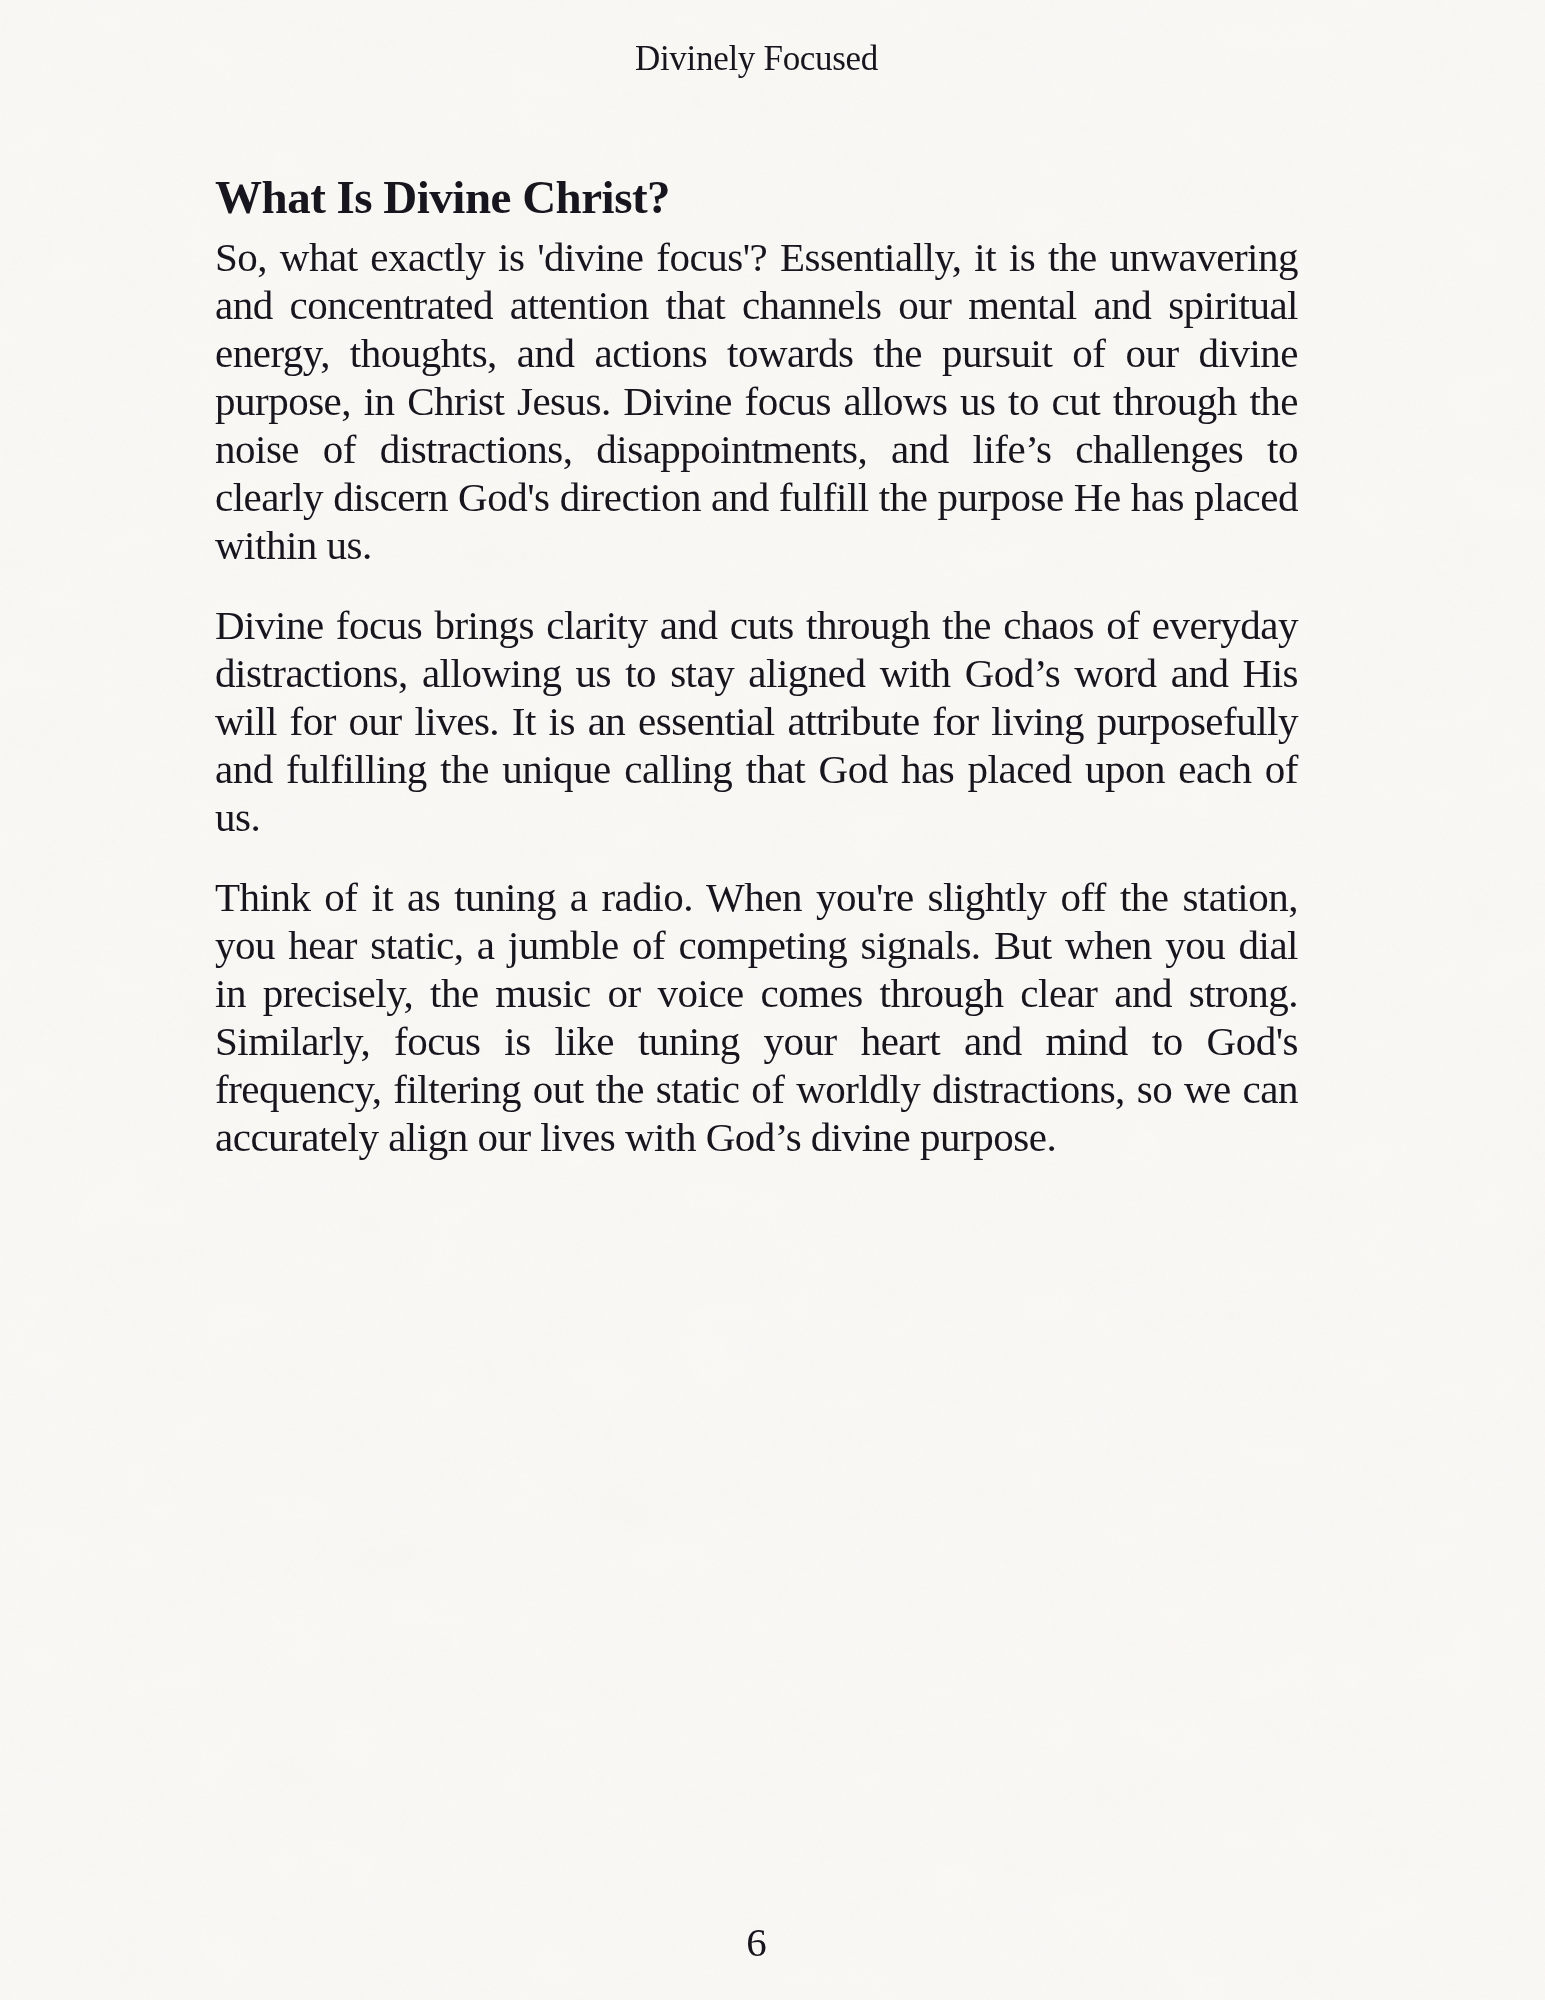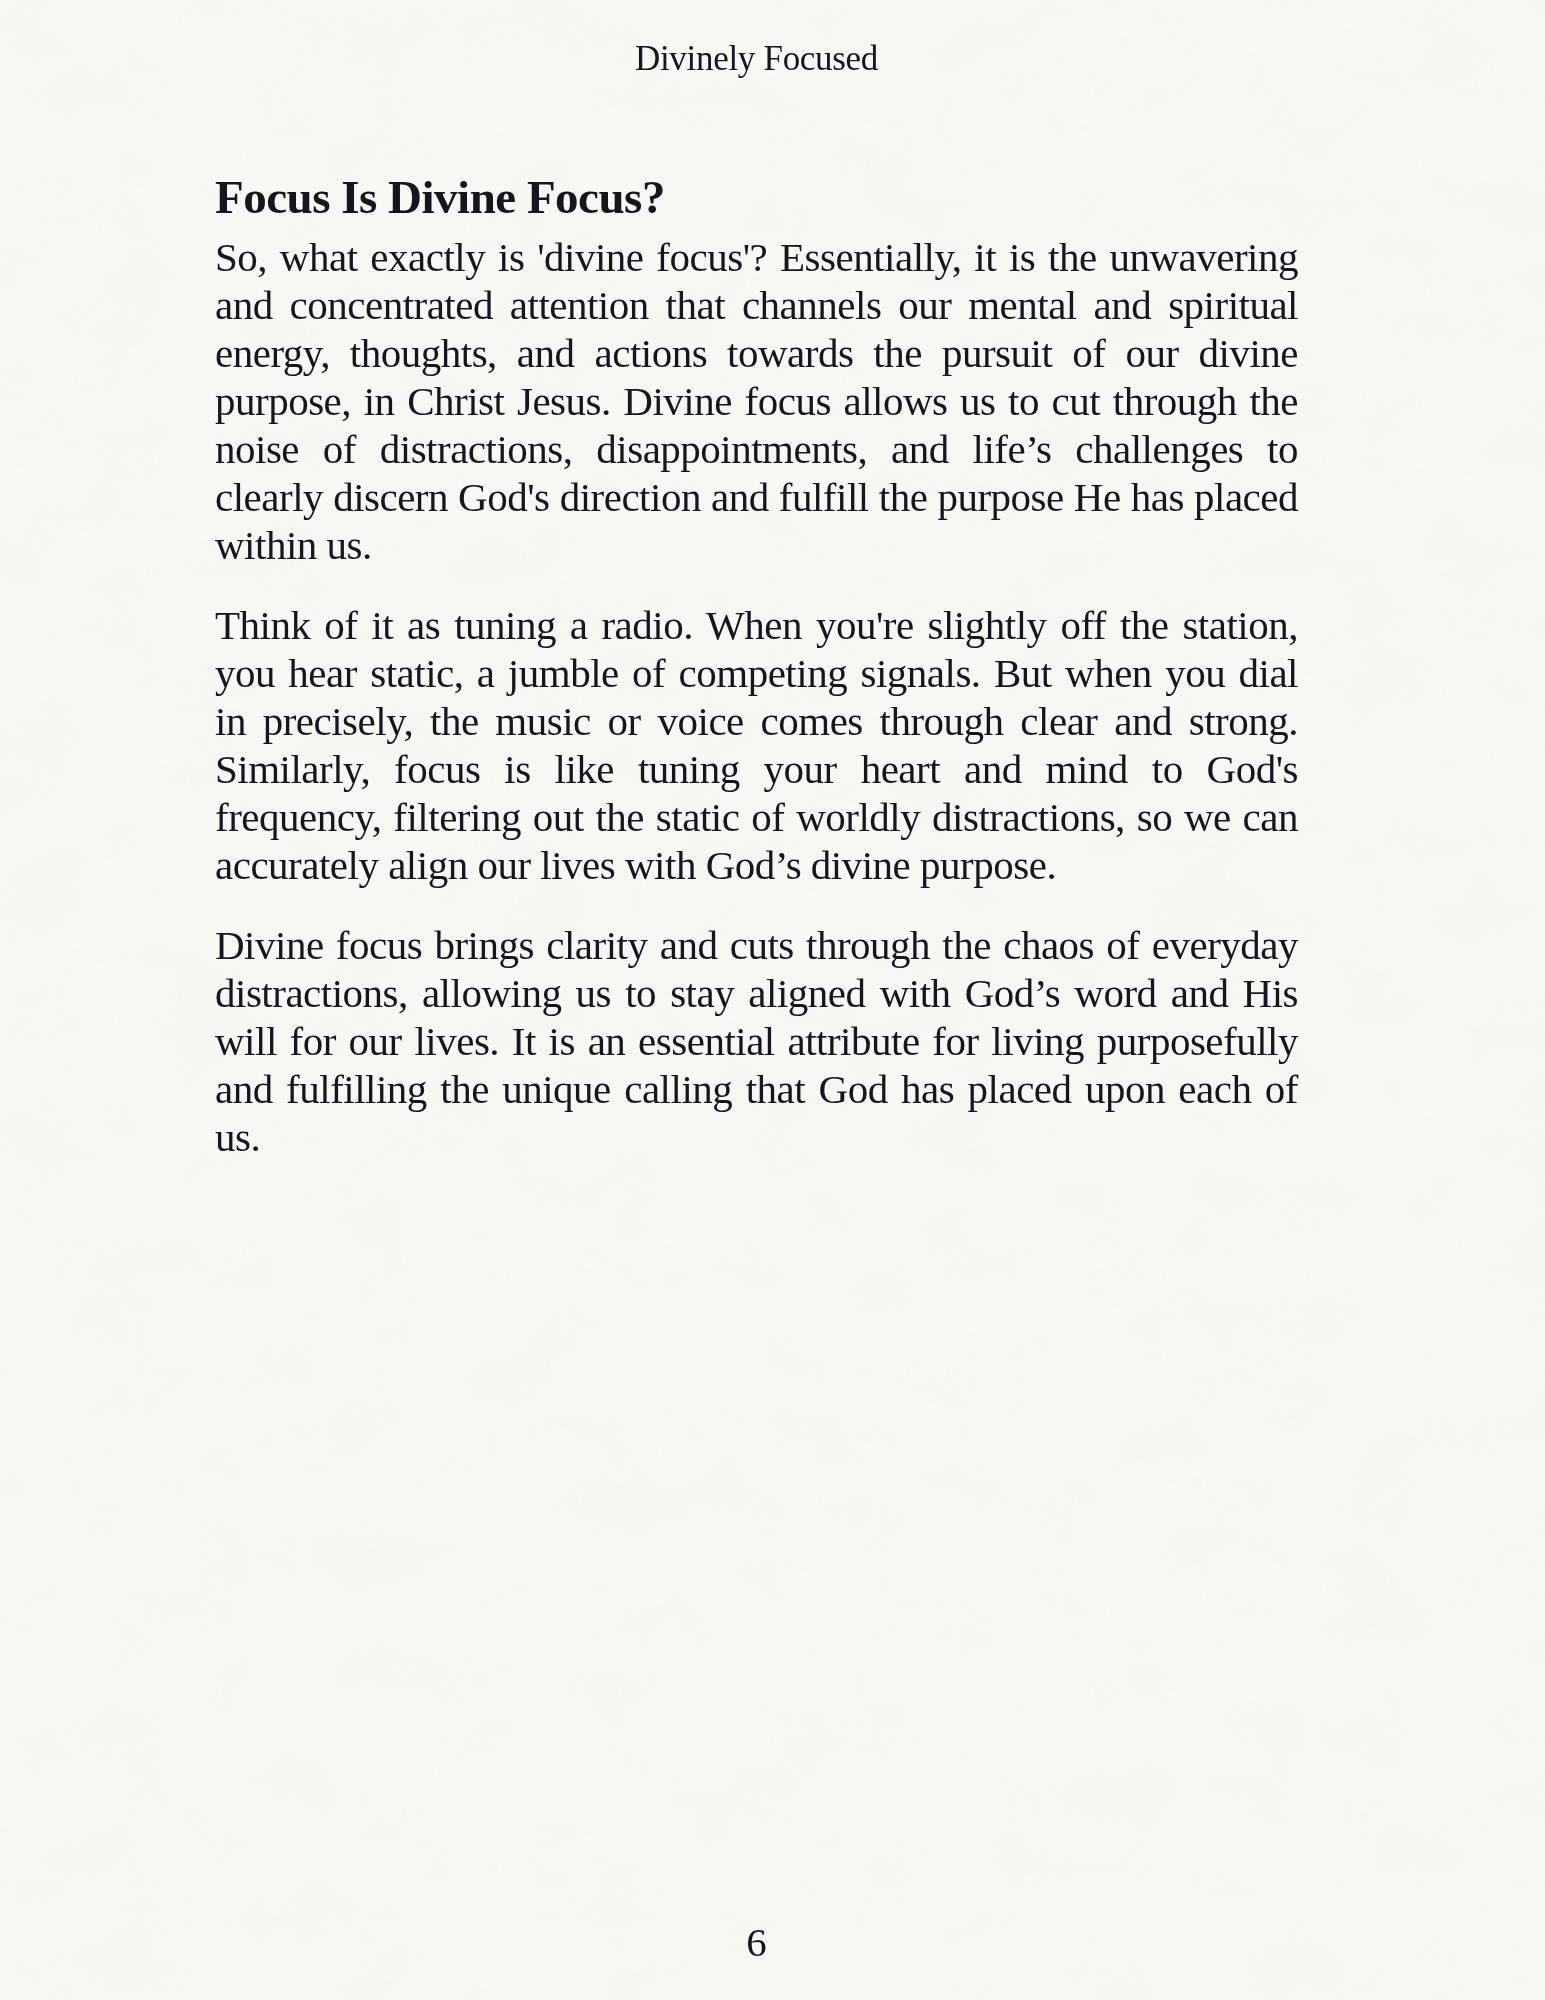--- a/index.html
+++ b/index.html
@@ -96,24 +96,24 @@
       </filter>
     </defs>
     <rect width="1545" height="2000" filter="url(#coarseGrain)" opacity="0.55"></rect>
     <rect width="1545" height="2000" filter="url(#fineGrain)" opacity="0.20"></rect>
   </svg>
 
   <div class="content">
 
     <div class="running-header">Divinely Focused</div>
 
-    <h1 class="section-heading">Focus Is Divine Focus?</h1>
+    <h1 class="section-heading">What Is Divine Christ?</h1>
 
     <div class="body-text">
       <p>So, what exactly is 'divine focus'? Essentially, it is the unwavering and concentrated attention that channels our mental and spiritual energy, thoughts, and actions towards the pursuit of our divine purpose, in Christ Jesus. Divine focus allows us to cut through the noise of distractions, disappointments, and life’s challenges to clearly discern God's direction and fulfill the purpose He has placed within us.</p>
+      <p>Divine focus brings clarity and cuts through the chaos of everyday distractions, allowing us to stay aligned with God’s word and His will for our lives. It is an essential attribute for living purposefully and fulfilling the unique calling that God has placed upon each of us.</p>
       <p>Think of it as tuning a radio. When you're slightly off the station, you hear static, a jumble of competing signals. But when you dial in precisely, the music or voice comes through clear and strong. Similarly, focus is like tuning your heart and mind to God's frequency, filtering out the static of worldly distractions, so we can accurately align our lives with God’s divine purpose.</p>
-      <p>Divine focus brings clarity and cuts through the chaos of everyday distractions, allowing us to stay aligned with God’s word and His will for our lives. It is an essential attribute for living purposefully and fulfilling the unique calling that God has placed upon each of us.</p>
     </div>
 
     <div class="page-number">6</div>
 
   </div>
 </div>
 
 </body></html>

